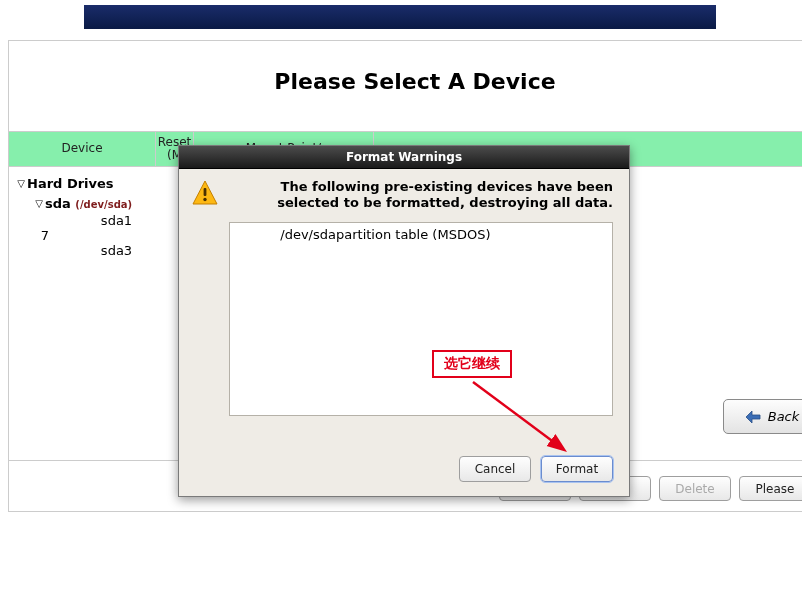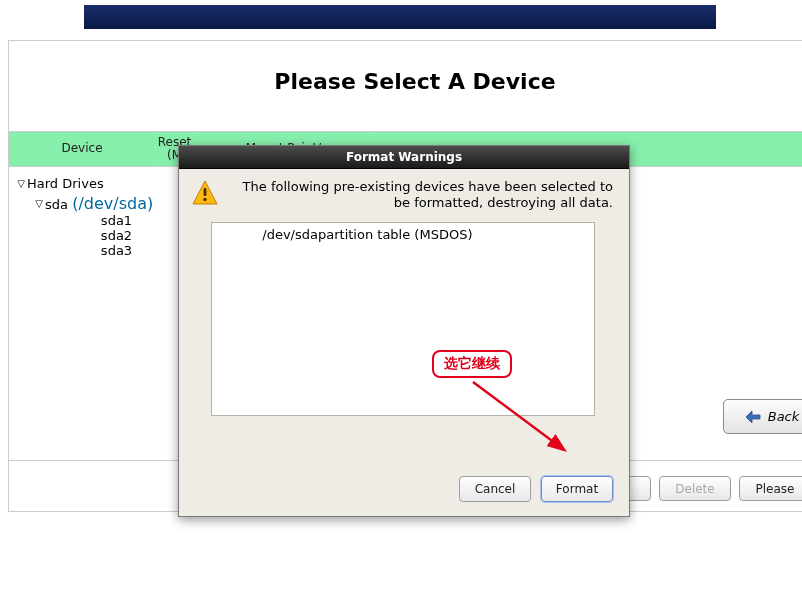--- a/index.html
+++ b/index.html
@@ -87,24 +87,25 @@
   }
   .tree-row .caret {
     width: 12px;
     display: inline-flex;
     justify-content: center;
     font-size: 10px;
     color: #000;
   }
   .tree-row .label {
     white-space: nowrap;
+    font-weight: bold;
   }
   .row-hd { padding-left: 0; }
   .row-sda { padding-left: 18px; }
-  .dim { color: #0369a1; font-size: 16px; }
+  .dim { color: #7f1d1d; font-size: 10px; }
   .col-device { width: 147px; box-sizing: border-box; text-align: center; }
   .col-size {
     width: 38px;
     box-sizing: border-box;
     text-align: right;
     padding-right: 4px;
   }
   .leaf {
     display: flex;
   }
@@ -183,35 +184,36 @@
     justify-content: center;
     border-bottom: 1px solid #000;
   }
   .dlg-body {
     padding: 10px 16px 14px 12px;
   }
   .dlg-top {
     display: flex;
     gap: 10px;
     align-items: flex-start;
+    font-weight: bold;
   }
   .warn-icon {
     width: 28px;
     height: 28px;
     flex: none;
     display: flex;
     align-items: center;
     justify-content: center;
   }
   .dlg-msg {
     font-size: 13px;
     line-height: 1.25;
   }
   .dlg-list {
-    margin: 10px 0 0 20px;
+    margin: 10px 0 0 38px;
     width: 384px;
     height: 194px;
     border: 1px solid #b5b1a8;
     background: #fff;
     padding: 4px 6px;
     box-sizing: border-box;
     font-size: 13px;
   }
   .dlg-list-row {
     display: flex;
@@ -219,33 +221,32 @@
   .dlg-list-row .c1 { width: 100px; }
   .dlg-actions {
     display: flex;
     justify-content: flex-end;
     gap: 10px;
     margin-top: 40px;
   }
   .dlg-actions .btn {
     min-width: 72px;
     height: 26px;
-    margin-top: 20px;
   }
   .btn.focus {
     border: 1px solid #6a8ccf;
     outline: 1px solid #a9c3ef;
   }
   
   .anno {
     position: absolute;
     left: 432px;
     top: 350px;
     border: 2px solid #e2001a;
-    border-radius: 8px;
+    border-radius: 0;
     background: #fff;
     color: #e2001a;
     font-size: 14px;
     font-weight: bold;
     padding: 3px 10px;
     z-index: 10;
   }
   .anno-arrow {
     position: absolute;
     left: 468px;
@@ -280,21 +281,20 @@
           <span class="label">
             <span>sda</span>
             <span class="dim">(/dev/sda)</span>
           </span>
         </div>
         <div class="leaf">
           <div class="col-device">sda1</div>
           <div class="col-size">2</div>
         </div>
         <div class="leaf">
-          <div class="col-device">sda2</div>
           <div class="col-size">7</div>
         </div>
         <div class="leaf">
           <div class="col-device">sda3</div>
           <div class="col-size">72</div>
         </div>
       </div>
     </div>
 
     <div class="panel-actions">

